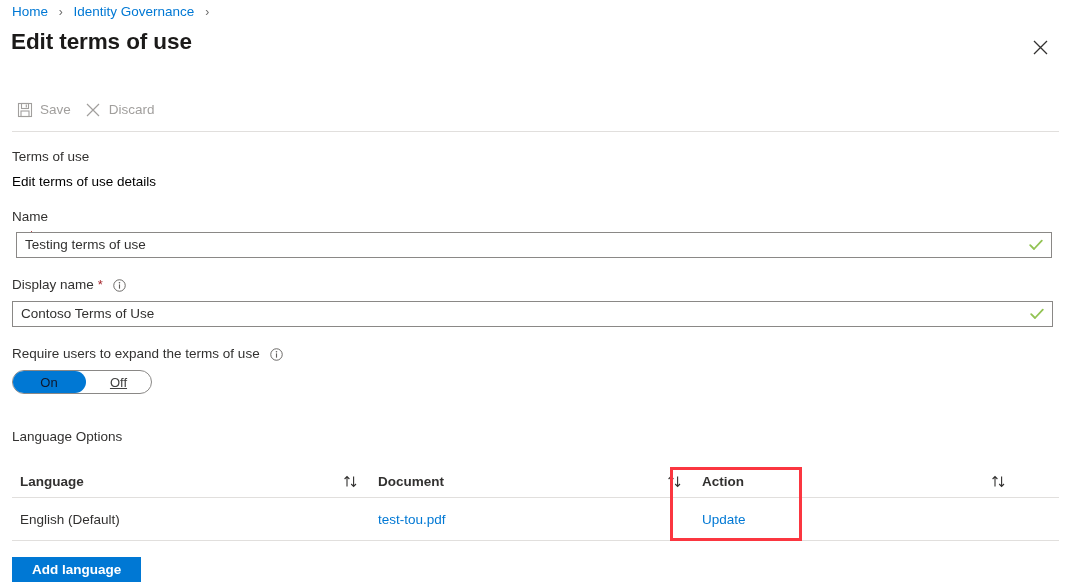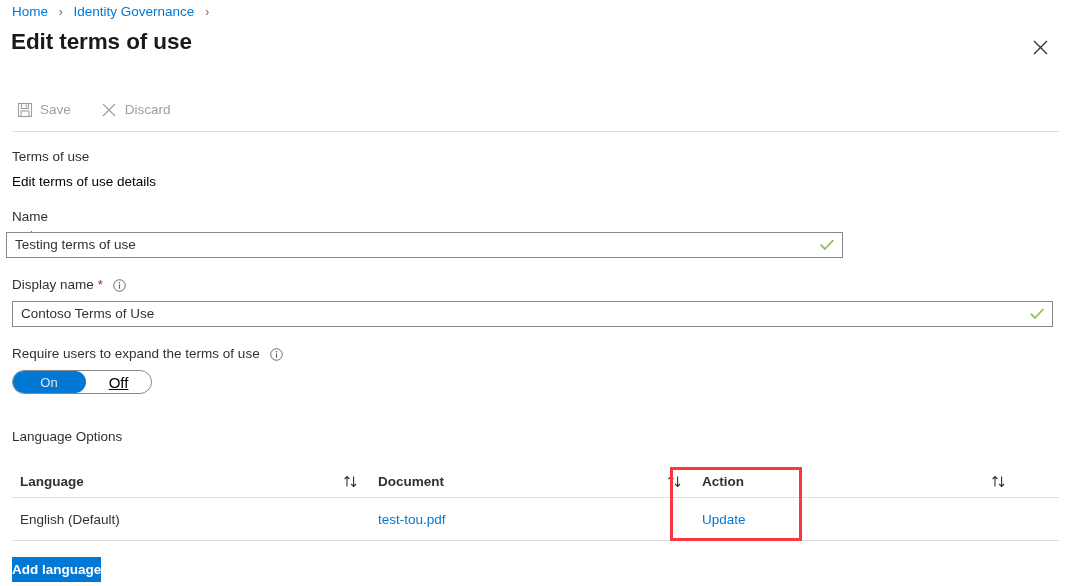--- a/index.html
+++ b/index.html
@@ -60,21 +60,21 @@
   }
   .close-btn svg { display: block; }
 
   
   .toolbar {
     position: absolute;
     left: 12px;
     top: 97px;
     display: flex;
     align-items: center;
-    gap: 16px;
+    gap: 0px;
   }
   .tb-item {
     display: flex;
     align-items: center;
     gap: 7px;
     padding: 4px 10px 4px 4px;
     font-size: 13.5px;
     color: #a19f9d;
     cursor: default;
   }
@@ -181,31 +181,31 @@
     align-items: center;
     box-sizing: border-box;
     overflow: hidden;
     cursor: pointer;
   }
   .toggle-on {
     width: 74px;
     height: 100%;
     background: #0078d4;
     border-radius: 12px;
-    color: #e5e5e5;
+    color: #0f172a;
     font-size: 13px;
     display: flex;
     align-items: center;
     justify-content: center;
     margin-left: -1px;
   }
   .toggle-off {
     flex: 1;
-    color: #000000;
-    font-size: 15px;
+    color: #404040;
+    font-size: 13px;
     display: flex;
     align-items: center;
     justify-content: center;
     text-decoration: underline;
   }
 
   
   .lang-heading {
     position: absolute;
     left: 12px;
@@ -271,21 +271,21 @@
     box-sizing: border-box;
     pointer-events: none;
   }
 
   
   .primary-btn {
     position: absolute;
     left: 12px;
     top: 557px;
     height: 25px;
-    padding: 0 0;
+    padding: 0 20px;
     background: #0078d4;
     color: #ffffff;
     font-size: 13.5px;
     font-weight: 600;
     border: none;
     display: flex;
     align-items: center;
     justify-content: center;
     cursor: pointer;
     font-family: "Liberation Sans", sans-serif;
@@ -332,21 +332,21 @@
 </div>
 <div class="toolbar-divider"></div>
 
 <div class="section-title">Terms of use</div>
 <div class="section-sub">Edit terms of use details</div>
 
 <div class="field-label" style="left:12px; top:208px;flex-direction:column;">
   <span>Name</span>
   <span class="req-star">*</span>
 </div>
-<div class="text-input-wrap" style="left:6px; top:232px; width:837px;justify-content:space-between;">
+<div class="text-input-wrap" style="left:16px; top:232px; width:1036px;justify-content:space-between;">
   <span class="val" title="Testing terms of use">Testing terms of use</span>
   <span class="check-icon">
     <svg width="14" height="12" viewBox="0 0 14 12">
       <path d="M1.2 6.2 L5 10 L12.8 1.6" stroke="#92c353" stroke-width="1.8" fill="none" stroke-linecap="round" stroke-linejoin="round"></path>
     </svg>
   </span>
 </div>
 
 <div class="field-label" style="left:12px; top:276px;">
   <span>Display name</span>

